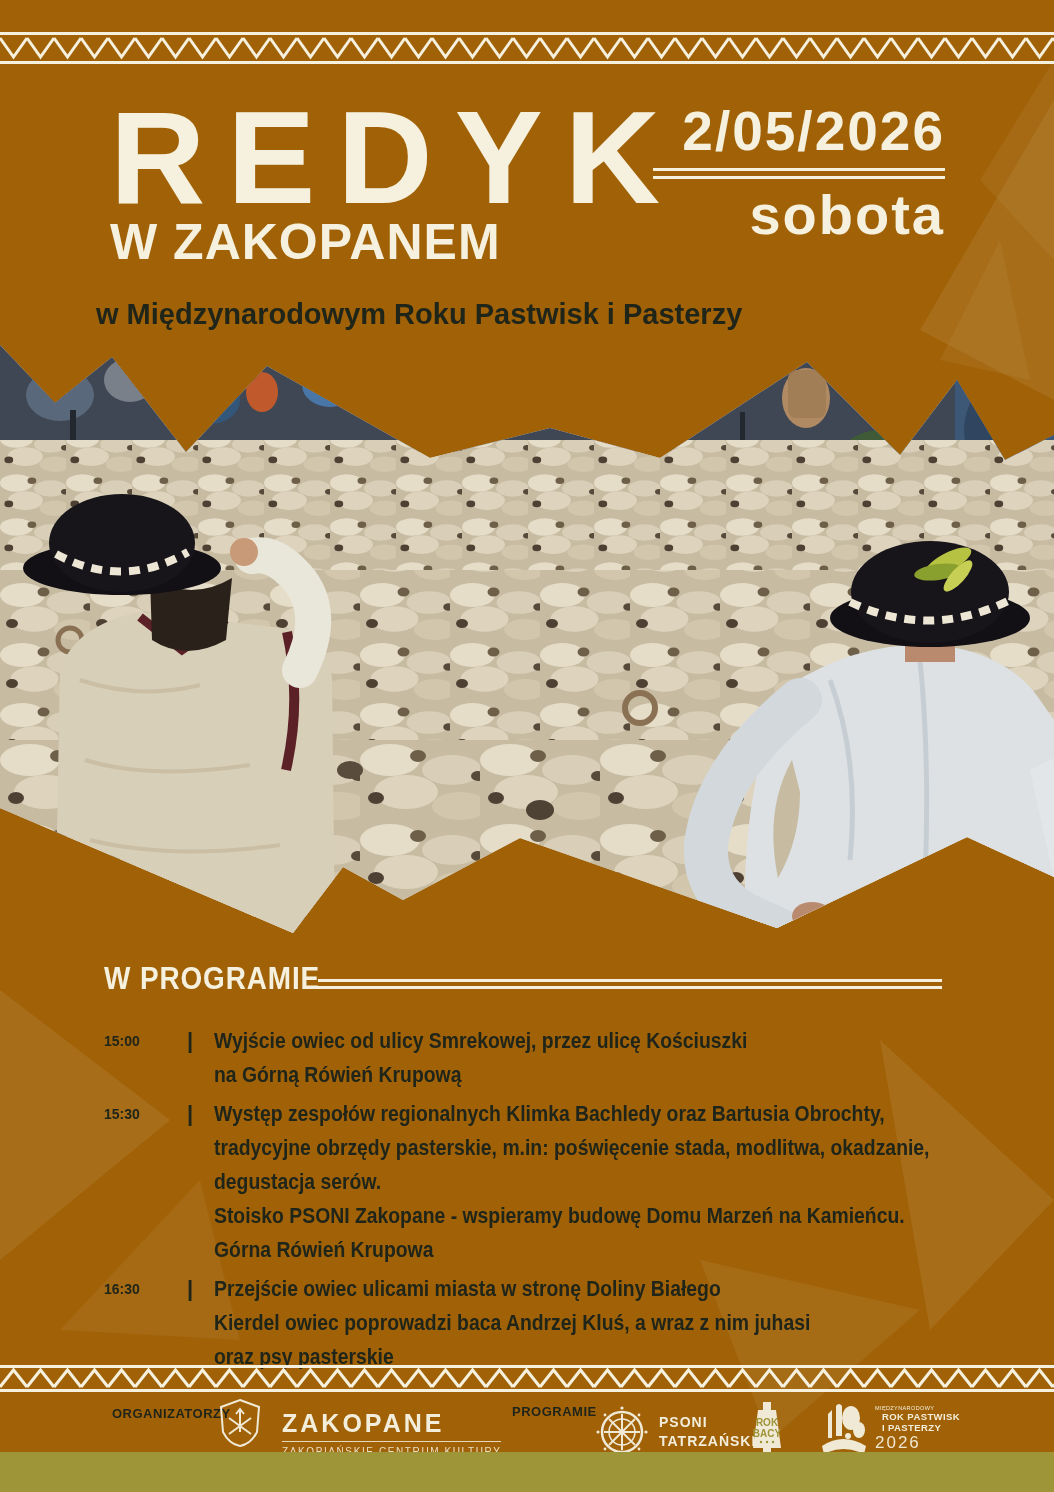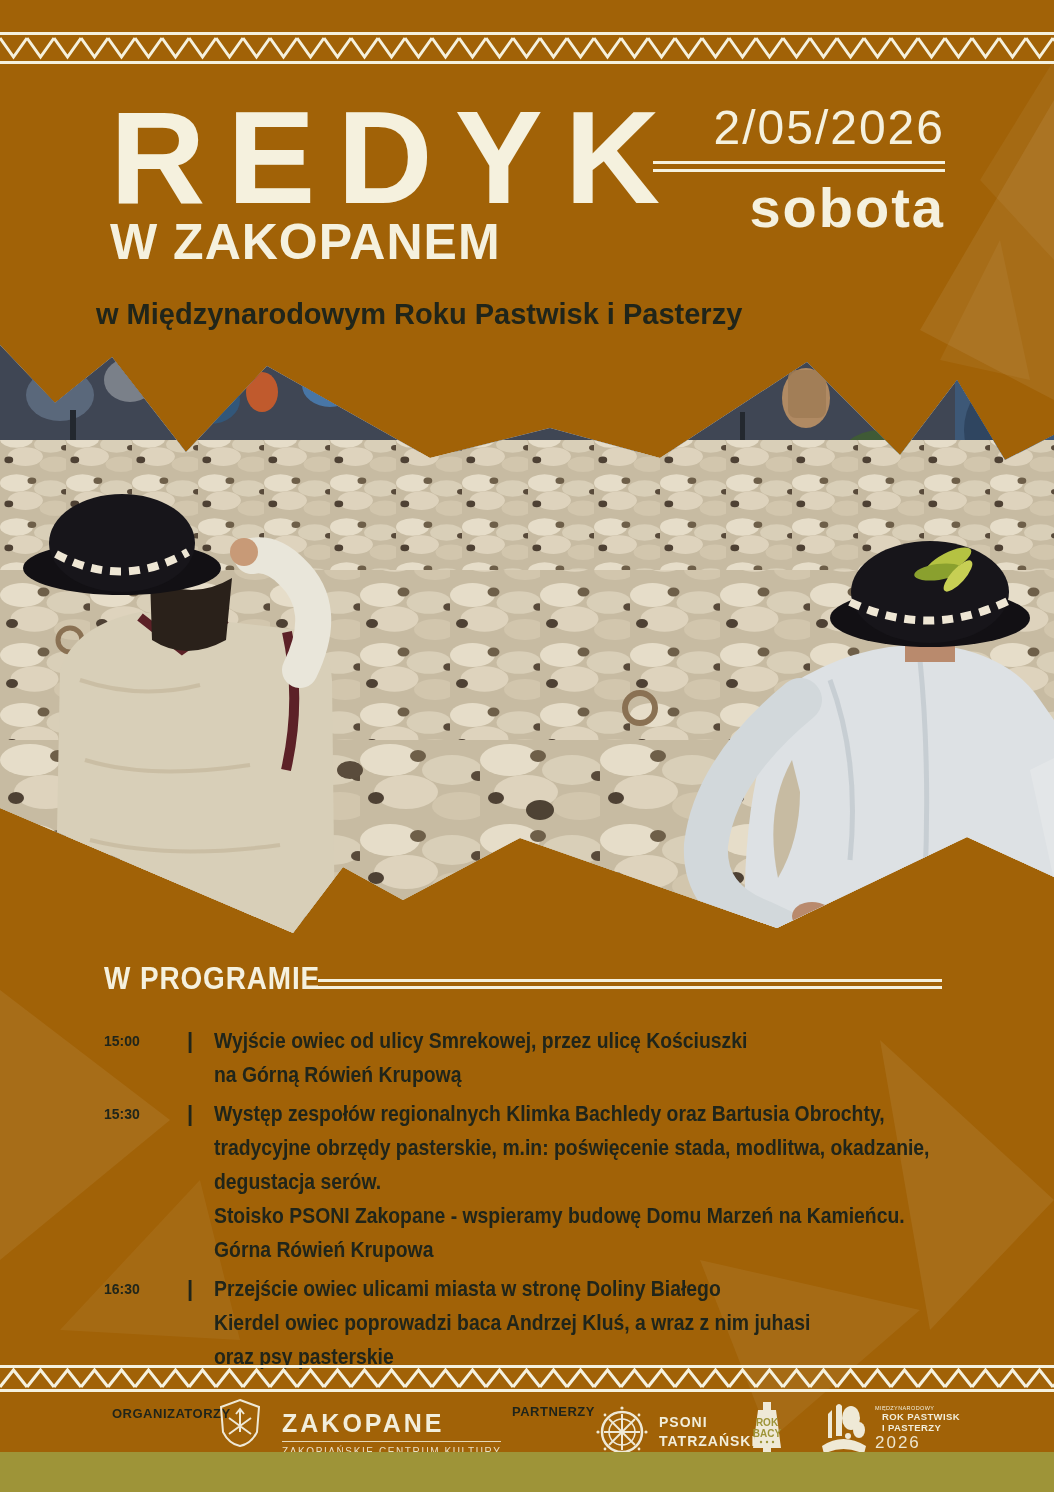--- a/index.html
+++ b/index.html
@@ -17,21 +17,21 @@
   .watermarks{position:absolute;inset:0;width:1054px;height:1492px;}
 
   
   .title-main{position:absolute;left:110px;top:92px;color:#f5f1de;
     font-size:132px;font-weight:bold;line-height:1;letter-spacing:22px;}
   .title-sub{position:absolute;left:110px;top:217px;color:#f5f1de;
     font-size:50px;font-weight:bold;line-height:1;letter-spacing:1px;}
   .subtitle{position:absolute;left:96px;top:299px;color:#20251a;
     font-size:29px;font-weight:bold;line-height:1.1;}
   .date-block{position:absolute;right:109px;top:104px;text-align:right;color:#f5f1de;}
-  .date-main{font-size:48px;font-weight:normal;line-height:1;letter-spacing:2px;}
+  .date-main{font-size:55px;font-weight:bold;line-height:1;letter-spacing:2px;}
   .date-rule{width:292px;height:5px;margin:9px 0 0 auto;
     border-top:3px solid #f5f1de;border-bottom:3px solid #f5f1de;box-sizing:content-box;}
   .date-day{font-size:56px;font-weight:bold;line-height:1;margin-top:8px;letter-spacing:2px;text-align:right;}
 
   
   .photo{
     position:absolute;left:0;top:340px;width:1054px;height:600px;
     clip-path:polygon(0px 468px,0px 5px,55px 63px,112px 17px,186px 112px,267px 26px,
       430px 118px,550px 88px,660px 118px,807px 22px,900px 115px,957px 40px,
       1005px 120px,1054px 95px,1054px 537px,967px 497px,777px 588px,520px 498px,
@@ -264,21 +264,21 @@
     </svg>
     <div class="crest-caption">ZAKOPANE</div>
   </div>
 
   <div class="zck-block">
     <div class="zck-title">ZAKOPANE</div>
     <div class="zck-rule"></div>
     <div class="zck-sub">ZAKOPIAŃSKIE CENTRUM KULTURY</div>
   </div>
 
-  <div class="partners-label">PARTNERZY</div>
+  <div class="partners-label">PROGRAMIE</div>
 
   <div class="powiat-block">
     <svg width="56" height="56" viewBox="0 0 56 56">
       <circle cx="28" cy="28" r="20" fill="none" stroke="#efe9d6" stroke-width="2.5"></circle>
       <circle cx="28" cy="28" r="13" fill="none" stroke="#efe9d6" stroke-width="1.5"></circle>
       <g stroke="#efe9d6" stroke-width="2">
         <line x1="28" y1="10" x2="28" y2="46"></line>
         <line x1="10" y1="28" x2="46" y2="28"></line>
         <line x1="15" y1="15" x2="41" y2="41"></line>
         <line x1="41" y1="15" x2="15" y2="41"></line>

